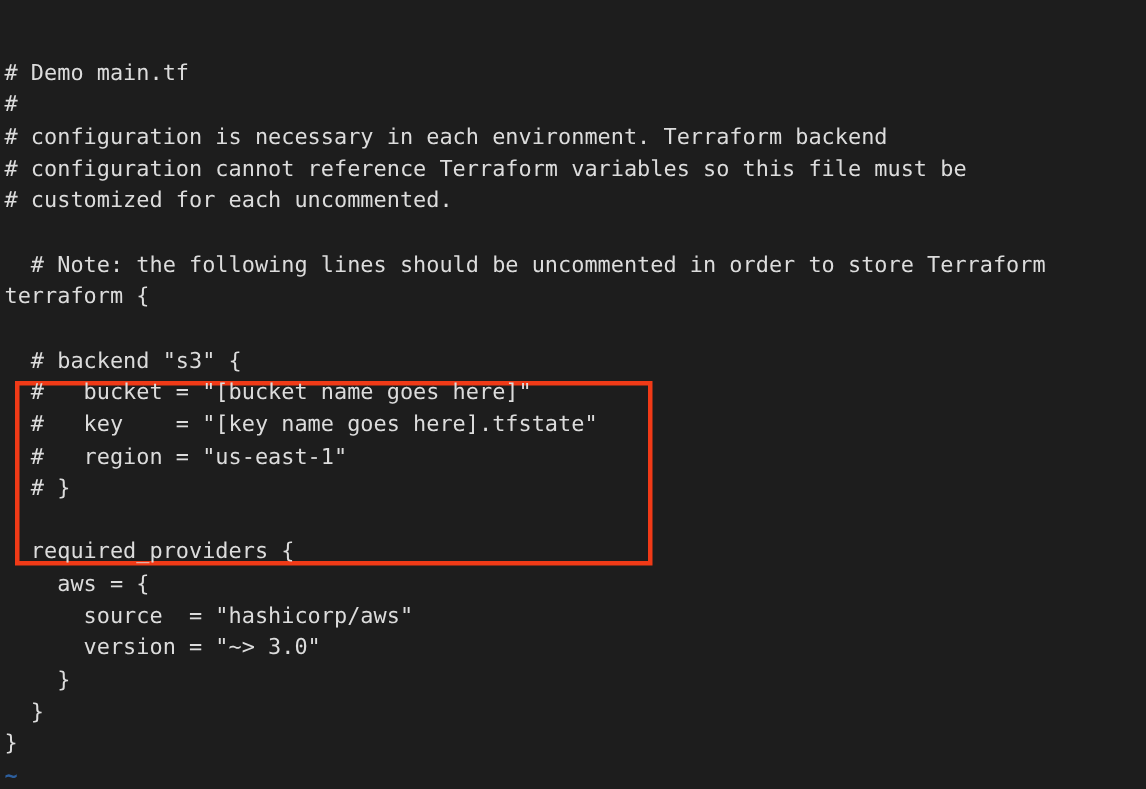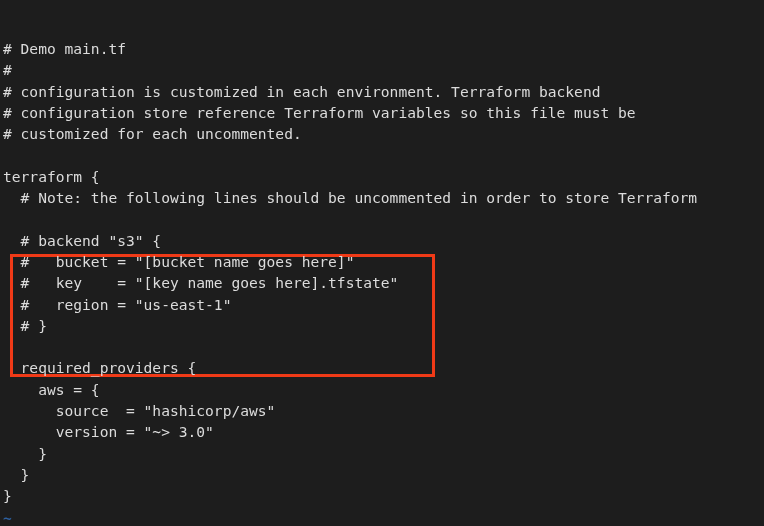--- a/index.html
+++ b/index.html
@@ -62,26 +62,26 @@
 </head>
 <body>
 
 <div id="screen">
 
   <div id="highlight-box" style="left: 10px; top: 218px; width: 425px; height: 123px; border-color: rgb(240, 58, 23);"></div>
 
   <div id="code-area">
     <div class="code-line"># Demo main.tf</div>
     <div class="code-line">#</div>
-    <div class="code-line"># configuration is customized in each environment. Terraform backend</div>
-    <div class="code-line"># configuration store reference Terraform variables so this file must be</div>
+    <div class="code-line"># configuration is necessary in each environment. Terraform backend</div>
+    <div class="code-line"># configuration cannot reference Terraform variables so this file must be</div>
     <div class="code-line"># customized for each uncommented.</div>
     <div class="code-line blank"></div>
+    <div class="code-line">  # Note: the following lines should be uncommented in order to store Terraform</div>
     <div class="code-line">terraform {</div>
-    <div class="code-line">  # Note: the following lines should be uncommented in order to store Terraform</div>
     <div class="code-line blank"></div>
     <div class="code-line">  # backend "s3" {</div>
     <div class="code-line">  #   bucket = "[bucket name goes here]"</div>
     <div class="code-line">  #   key    = "[key name goes here].tfstate"</div>
     <div class="code-line">  #   region = "us-east-1"</div>
     <div class="code-line">  # }</div>
     <div class="code-line blank"></div>
     <div class="code-line">  required_providers {</div>
     <div class="code-line">    aws = {</div>
     <div class="code-line">      source  = "hashicorp/aws"</div>

